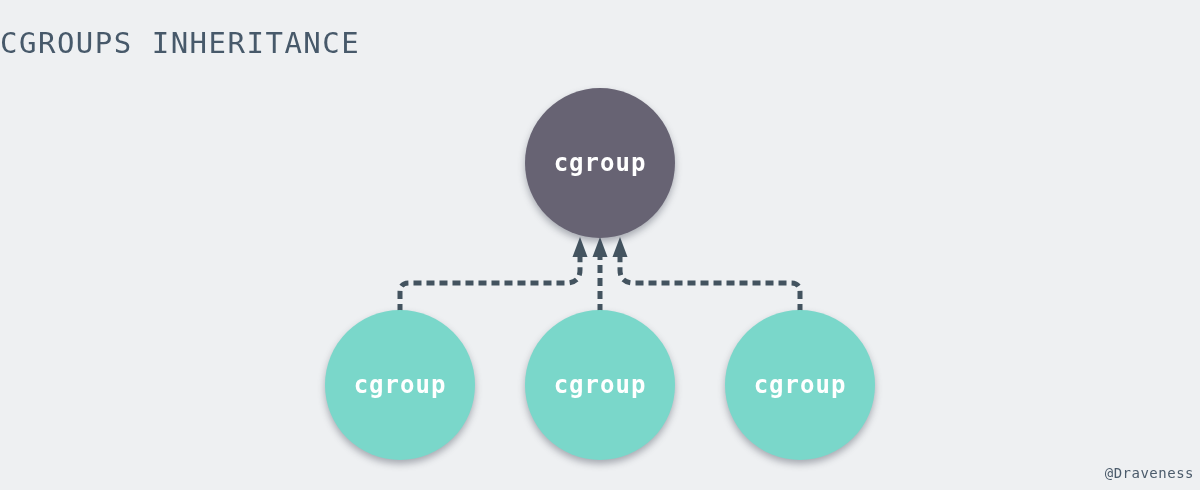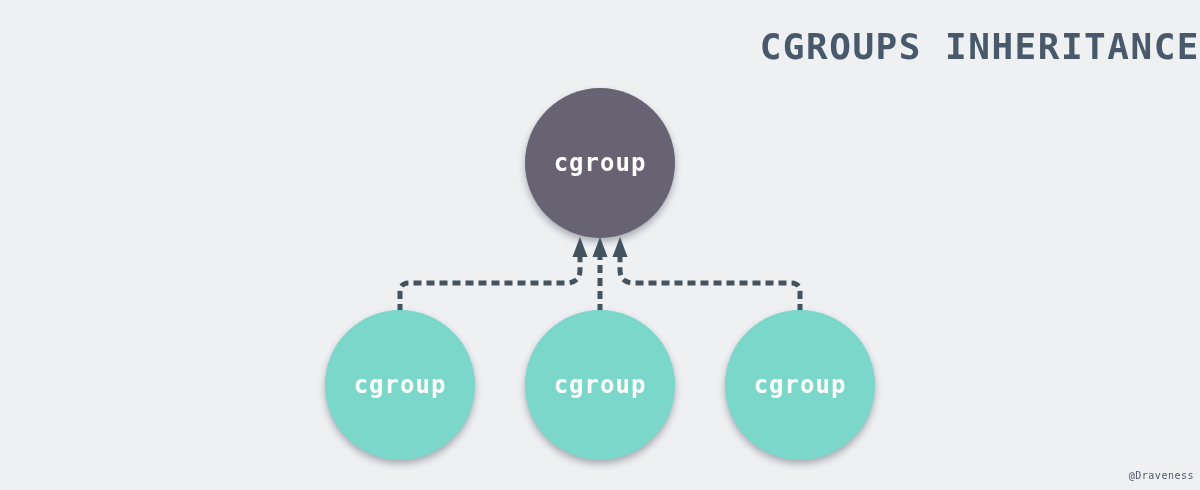--- a/index.html
+++ b/index.html
@@ -12,23 +12,23 @@
     height: 490px;
     background: #eef0f2;
     overflow: hidden;
     font-family: "DejaVu Sans Mono", monospace;
   }
   .title {
     position: absolute;
     top: 26px;
     left: 0;
     width: 100%;
-    text-align: right;
-    font-size: 36px;
-    font-weight: bold;
+    text-align: left;
+    font-size: 29px;
+    font-weight: normal;
     letter-spacing: 1.5px;
     color: #47596a;
   }
   .connectors {
     position: absolute;
     left: 0;
     top: 0;
     width: 1200px;
     height: 490px;
   }
@@ -57,21 +57,21 @@
   .node-label {
     color: #ffffff;
     font-size: 24px;
     font-weight: 600;
     letter-spacing: 1px;
   }
   .watermark {
     position: absolute;
     right: 6px;
     bottom: 9px;
-    font-size: 10px;
+    font-size: 14px;
     color: #4b5b6b;
     letter-spacing: 0.5px;
   }
   .dashed-path {
     fill: none;
     stroke: #43535f;
     stroke-width: 5;
     stroke-dasharray: 8 5;
   }
   .arrowhead {

